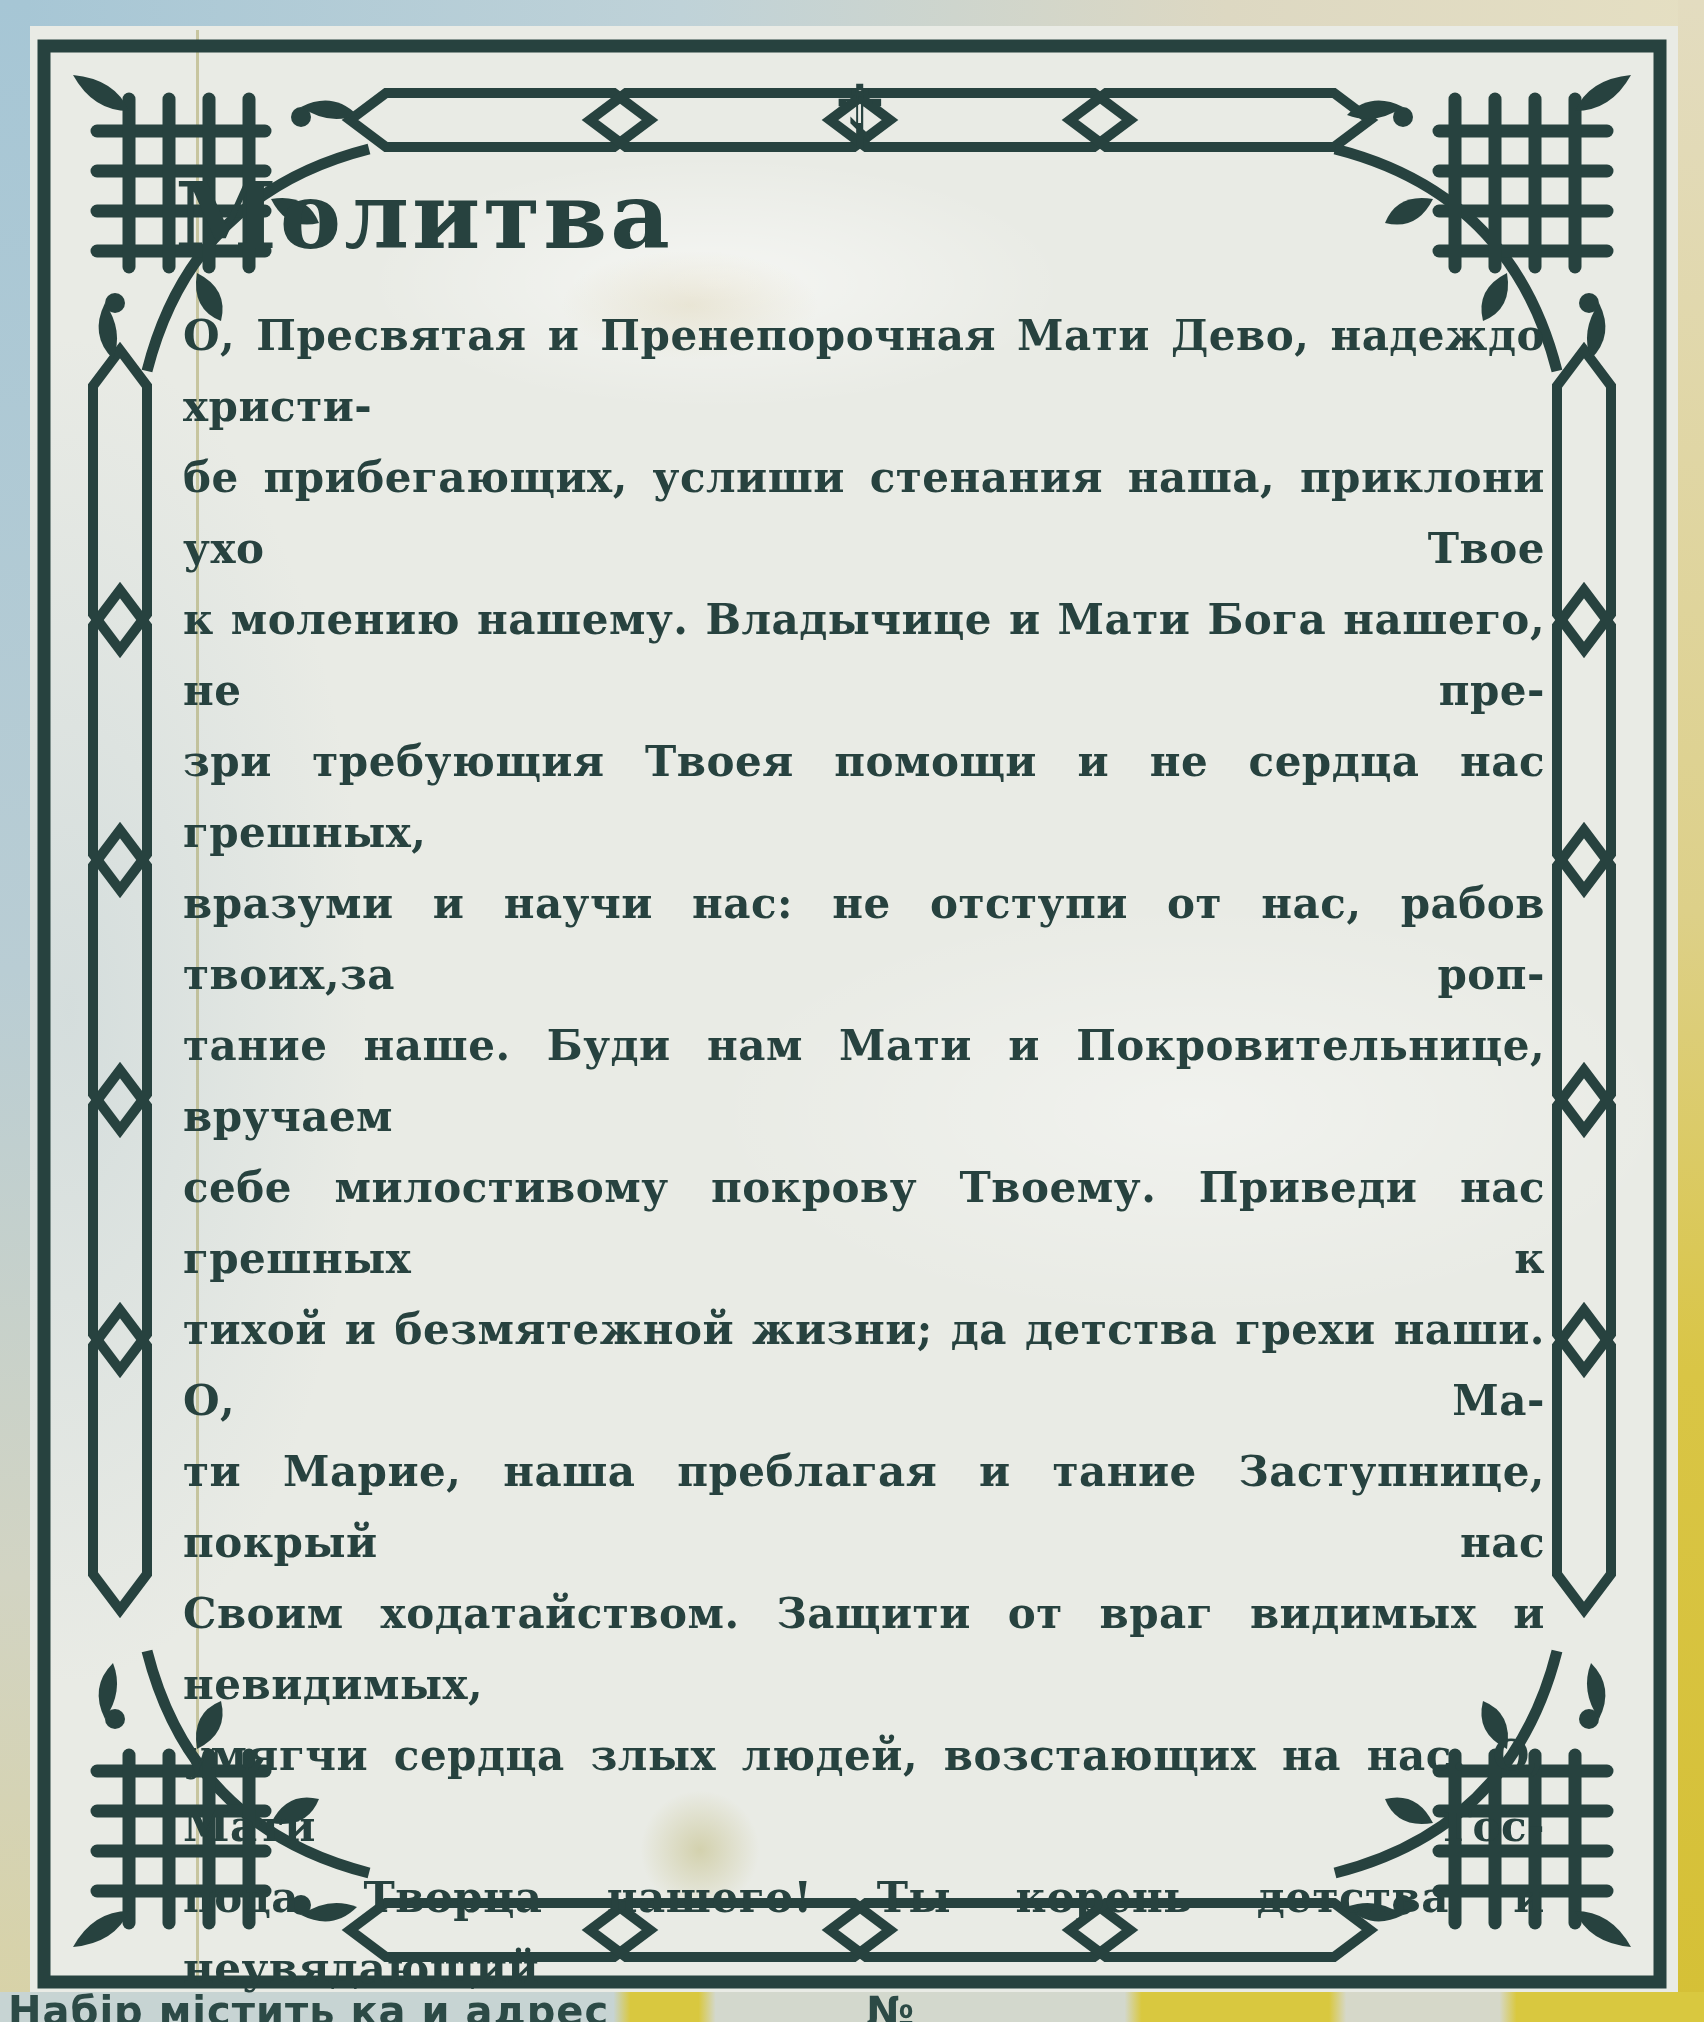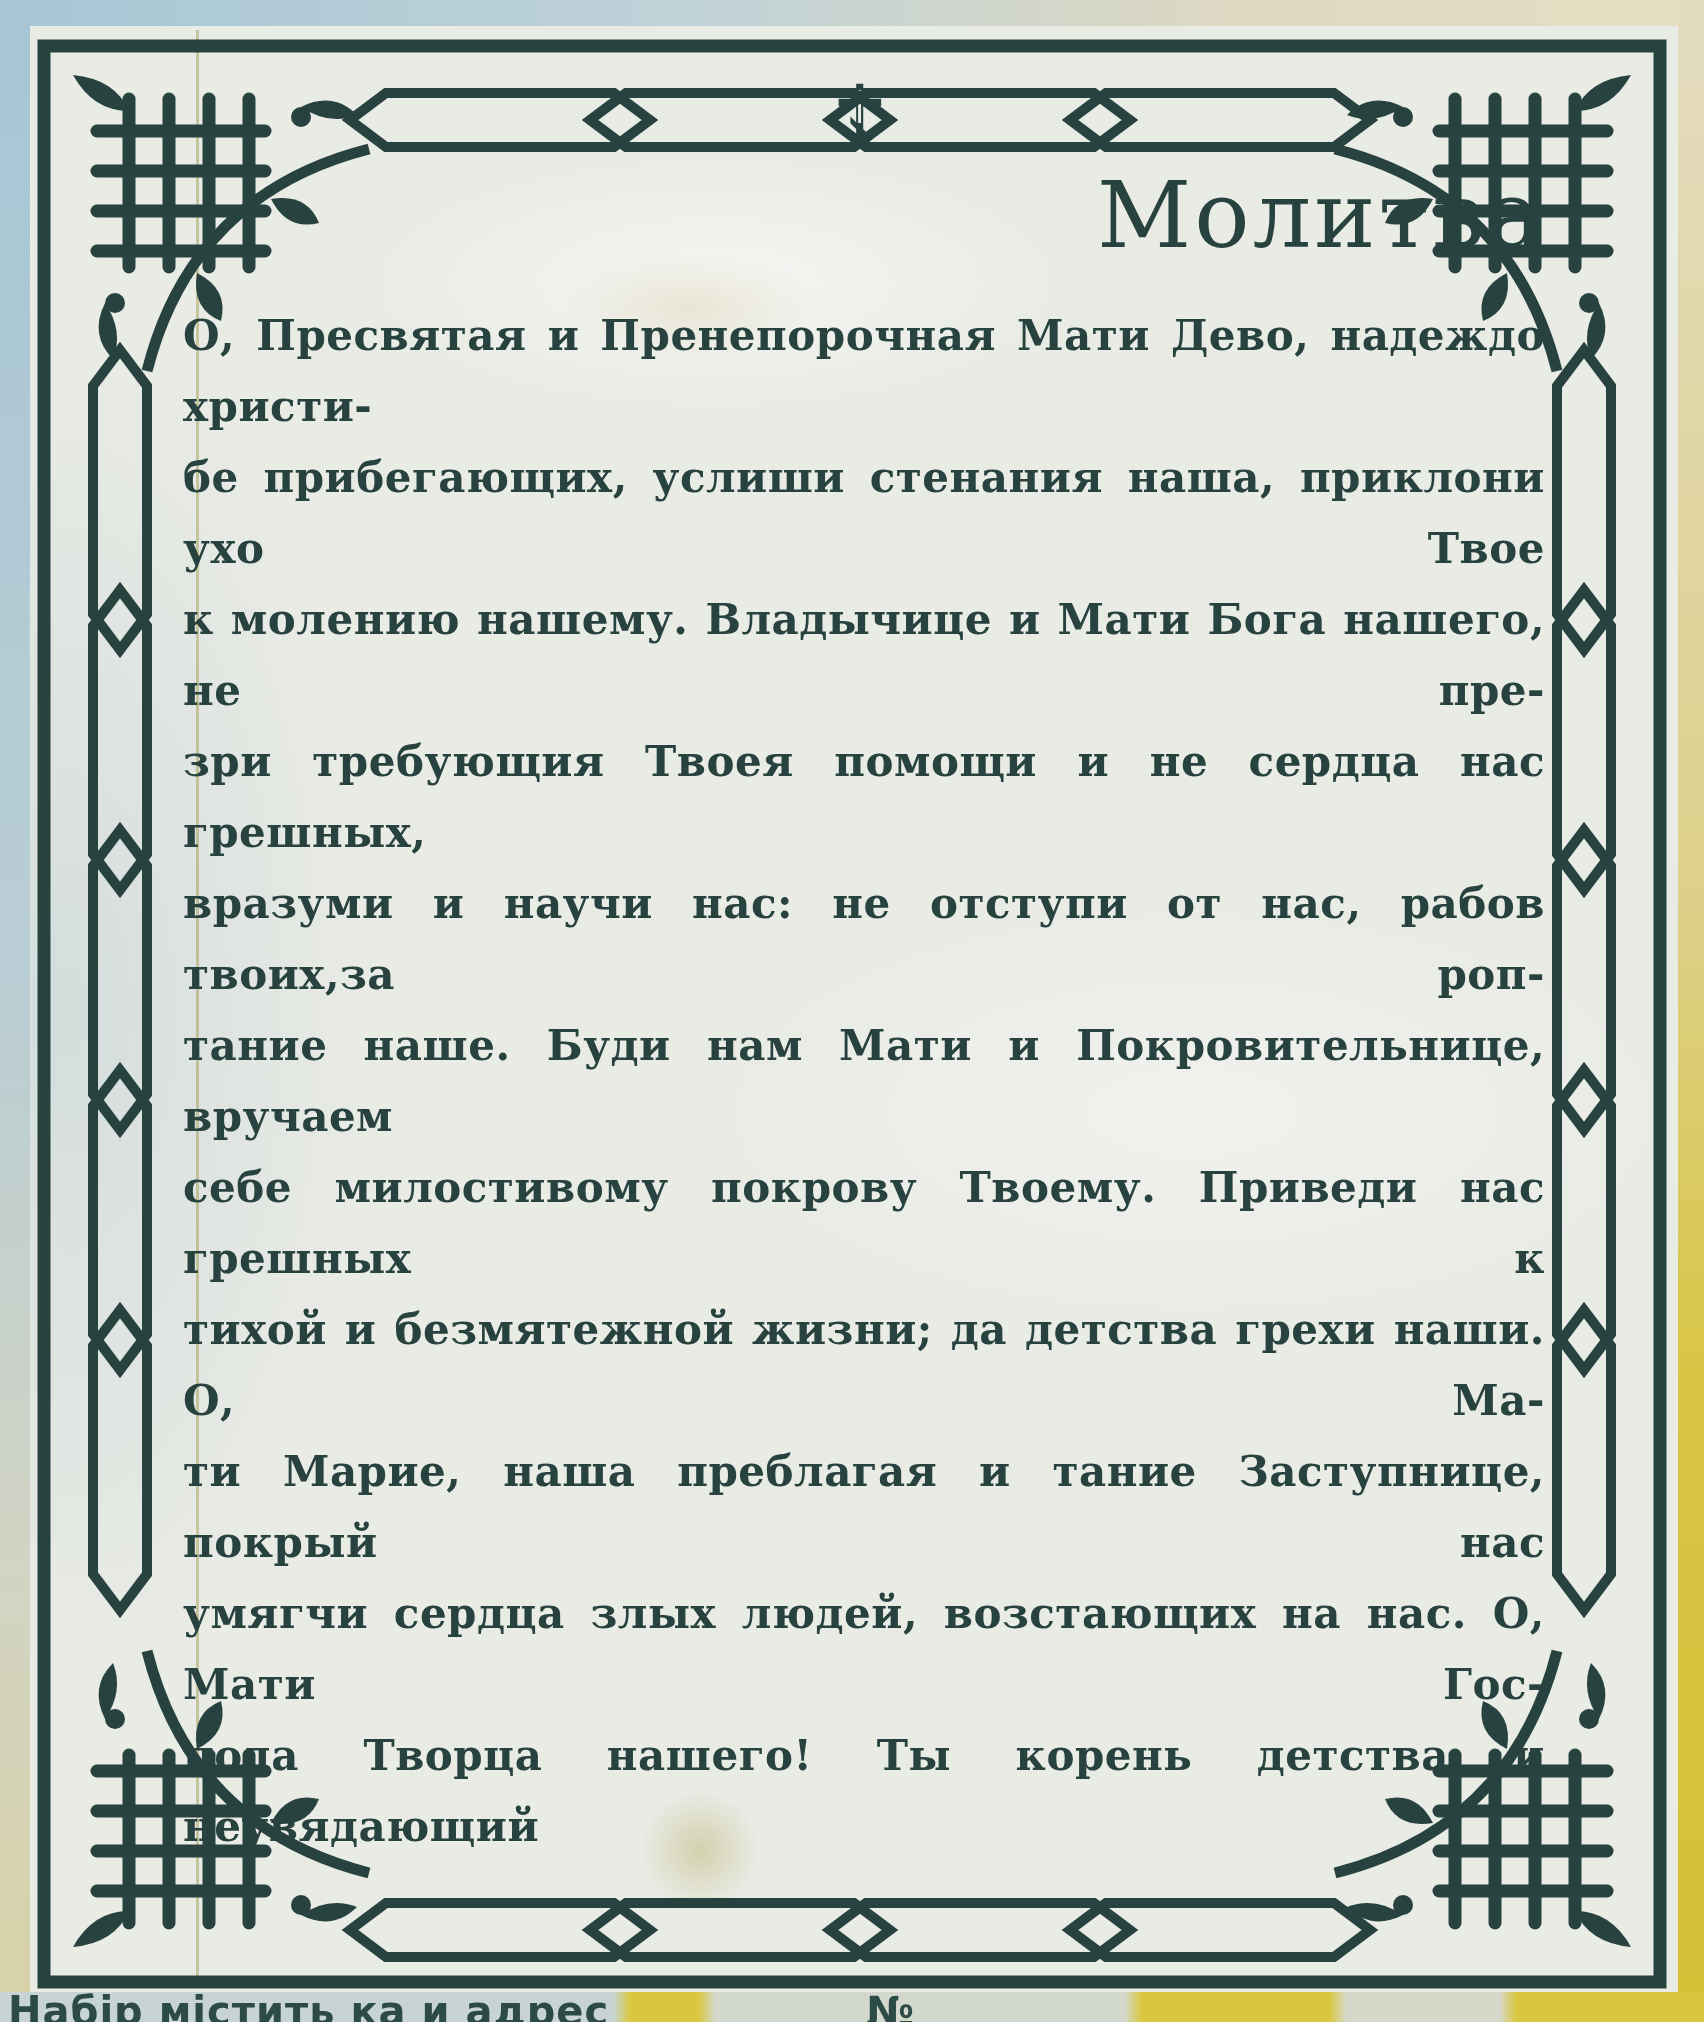--- a/index.html
+++ b/index.html
@@ -32,22 +32,22 @@
   .stain{position:absolute;border-radius:50%;pointer-events:none;}
   .stain.s1{left:560px;top:250px;width:260px;height:110px;
     background:radial-gradient(ellipse at center, rgba(210,195,150,.30), rgba(210,195,150,0) 70%);}
   .stain.s2{left:640px;top:1790px;width:120px;height:120px;
     background:radial-gradient(ellipse at center, rgba(170,160,70,.35), rgba(170,160,70,0) 70%);}
 
   svg.border{position:absolute;left:0;top:0;color:var(--ink);}
 
   .cross{position:absolute;left:175px;width:1370px;top:74px;text-align:center;
     font-family:"DejaVu Sans", sans-serif;font-size:88px;line-height:1;color:var(--ink);}
-  .title{position:absolute;left:175px;width:1370px;top:162px;text-align:right;
-    font-size:92px;font-weight:normal;letter-spacing:3px;color:var(--ink);}
+  .title{position:absolute;left:175px;width:1370px;top:162px;text-align:left;
+    font-size:92px;font-weight:bold;letter-spacing:3px;color:var(--ink);}
 
   .body{position:absolute;left:175px;top:300px;width:1370px;color:var(--ink);
     font-size:42px;font-weight:bold;line-height:71px;letter-spacing:.5px;}
   .line.just{text-align:justify;text-align-last:justify;margin-left:8px;}
 
   .footer-text{position:absolute;top:1988px;color:#2c4a46;
     font-family:"DejaVu Sans", sans-serif;font-weight:bold;font-size:40px;letter-spacing:1px;}
   .footer-text.left{left:8px;}
   .footer-text.num{left:866px;}
 </style>
@@ -142,20 +142,21 @@
   <div class="body">
     <div class="line just">О, Пресвятая и Пренепорочная Мати Дево, надеждо христи-</div>
     <div class="line just">бе прибегающих, услиши стенания наша, приклони ухо Твое</div>
     <div class="line just">к молению нашему. Владычице и Мати Бога нашего, не пре-</div>
     <div class="line just">зри требующия Твоея помощи и не сердца нас грешных,</div>
     <div class="line just">вразуми и научи нас: не отступи от нас, рабов твоих,за роп-</div>
     <div class="line just">тание наше. Буди нам Мати и Покровительнице, вручаем</div>
     <div class="line just">себе милостивому покрову Твоему. Приведи нас грешных к</div>
     <div class="line just">тихой и безмятежной жизни; да детства грехи наши. О, Ма-</div>
     <div class="line just">ти Марие, наша преблагая и тание Заступнице, покрый нас</div>
+    <div class="line just">Своим ходатайством. Защити от враг видимых и невидимых,</div>
     <div class="line just">умягчи сердца злых людей, возстающих на нас. О, Мати Гос-</div>
     <div class="line just">пода Творца нашего! Ты корень детства и неувядающий</div>
 
   </div>
 
   <div class="footer-text left">Набір містить ка и адрес</div>
   <div class="footer-text num">№</div>
 </div>
 
 </body></html>

